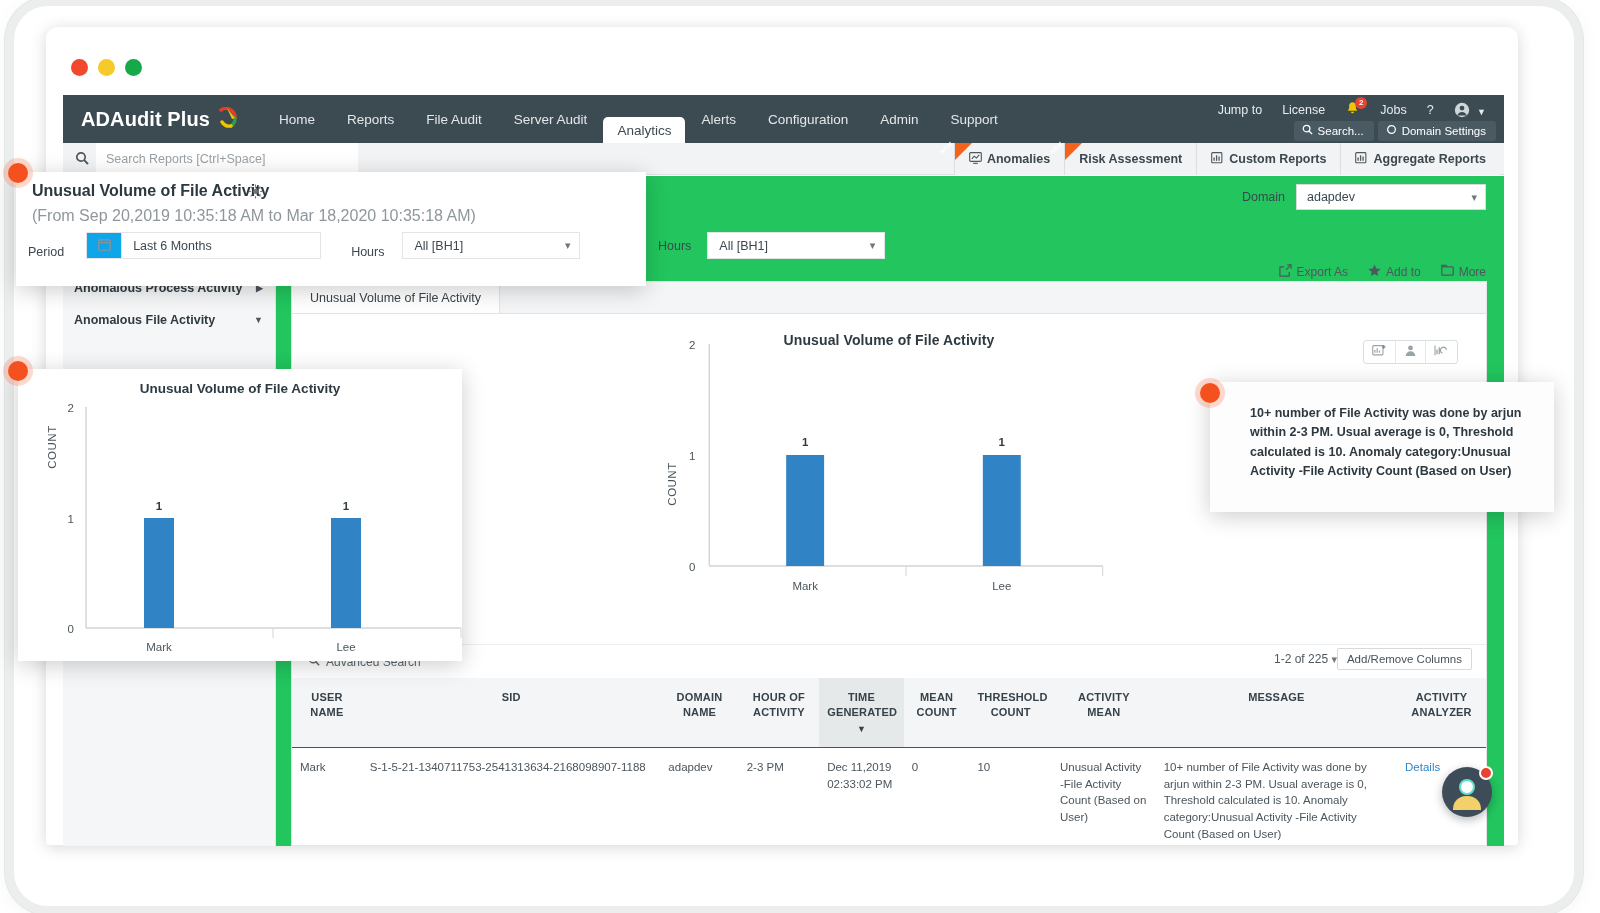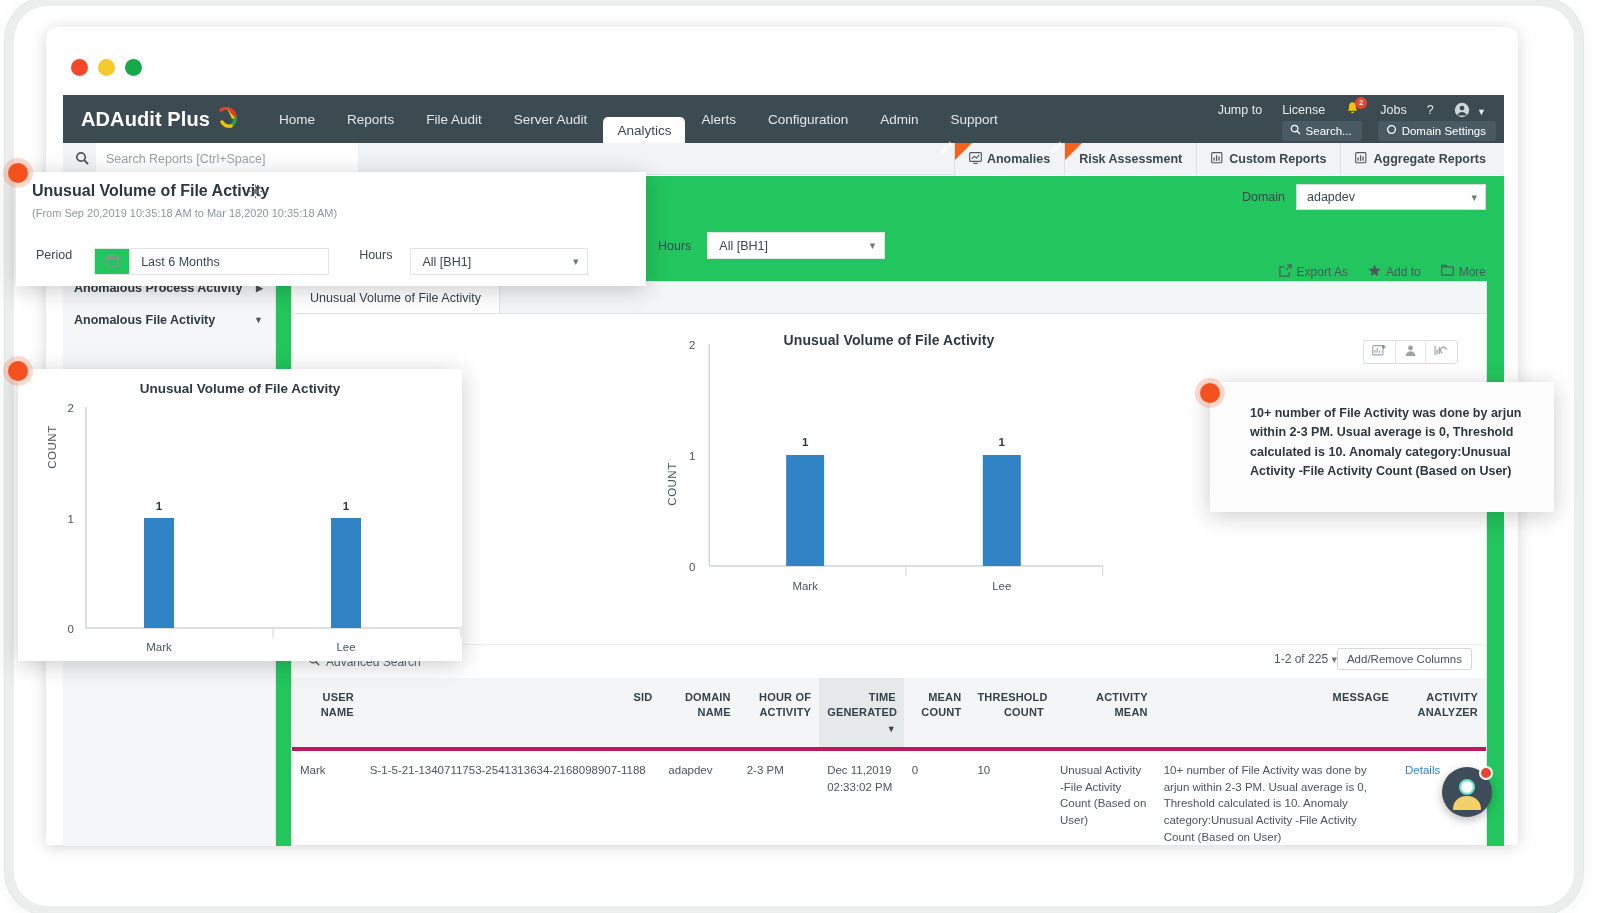--- a/index.html
+++ b/index.html
@@ -61,21 +61,21 @@
     color:#e7ebed; font-size:12.5px;
   }
   #nav-right .ni { padding:2px 10px; cursor:pointer; white-space:nowrap; position:relative; }
   .bell { position:relative; display:inline-block; }
   .bell-badge {
     position:absolute; top:-4px; right:-7px; background:#e8432e; color:#fff;
     font-size:8px; border-radius:50%; width:12px; height:12px; line-height:12px;
     text-align:center; font-weight:bold;
   }
   #nav-right-2 {
-    position:absolute; right:8px; top:26px; display:flex; align-items:flex-start; gap:16px;
+    position:absolute; right:8px; top:26px; display:flex; align-items:flex-start; gap:4px;
   }
   .pillbtn {
     background:#4a5a63; color:#fff; font-size:11.5px; border-radius:3px;
     padding:3px 10px 4px 8px; display:flex; align-items:center; gap:5px; cursor:pointer;
     white-space:nowrap;
   }
 
   
   #searchrow {
     position:absolute; left:63px; top:143px; width:1441px; height:32px;
@@ -166,40 +166,40 @@
   #adv-search { display:flex; align-items:center; gap:6px; color:#5e6a71; font-size:12px; }
   #table-tools-right {
     position:absolute; right:14px; top:3px; display:flex; align-items:center; gap:0; font-size:12px; color:#4d585f;
   }
   #addremove {
     border:1px solid #d6dadd; border-radius:2px; background:#fff;
     padding:4px 9px; font-size:11.5px; color:#46525a; cursor:pointer;
   }
   table { width:100%; border-collapse:collapse; table-layout:fixed; }
   thead th {
-    background:#f4f5f6; text-align:right; font-size:11px; color:#36424a;
+    background:#f4f5f6; text-align:center; font-size:11px; color:#36424a;
     font-weight:bold; padding:12px 8px; vertical-align:top; line-height:1.35;
-    border-bottom:4px solid #be185d; letter-spacing:.2px;
+    border-bottom:1px solid #be185d; letter-spacing:.2px;
   }
   thead th.sorted { background:#e6e9ea; }
   tbody td {
     font-size:11.5px; color:#4a555c; padding:11px 8px; vertical-align:top; line-height:1.45;
   }
   .link { color:#2f85c6; cursor:pointer; }
 
   
   .callout { position:absolute; background:#fff; box-shadow:0 4px 22px rgba(0,0,0,0.20); }
   #callout-filters { left:16px; top:172px; width:630px; height:114px; }
   #cf-title { position:absolute; left:16px; top:10px; font-size:16px; font-weight:bold; color:#2c383f; }
   #cf-sun { position:absolute; left:232px; top:12px; font-size:14px; color:#5f6a70; }
-  #cf-range { position:absolute; left:16px; top:35px; font-size:11px; color:#8e979c; }
-  #cf-row { position:absolute; left:20px; top:60px; right:12px; display:flex; align-items:flex-start;margin-top:16px; }
+  #cf-range { position:absolute; left:16px; top:35px; font-size:16px; color:#8e979c; }
+  #cf-row { position:absolute; left:12px; top:60px; right:12px; display:flex; align-items:flex-end; }
   .fl-label { font-size:12.5px; color:#3b484f; }
   .fl-input {
-    border:1px solid #e2e5e7; background:#22c55e; height:27px;
+    border:1px solid #e2e5e7; background:#0ea5e9; height:27px;
     display:flex; align-items:center; font-size:12.5px; color:#3b484f;
   }
 
   #callout-chart { left:18px; top:369px; width:444px; height:292px; }
   #cc-title { text-align:center; font-size:13.5px; font-weight:bold; color:#2e3a41; padding-top:12px; }
 
   #callout-msg {
     left:1210px; top:382px; width:344px; height:130px;
     background:#fdfdfd;
   }

